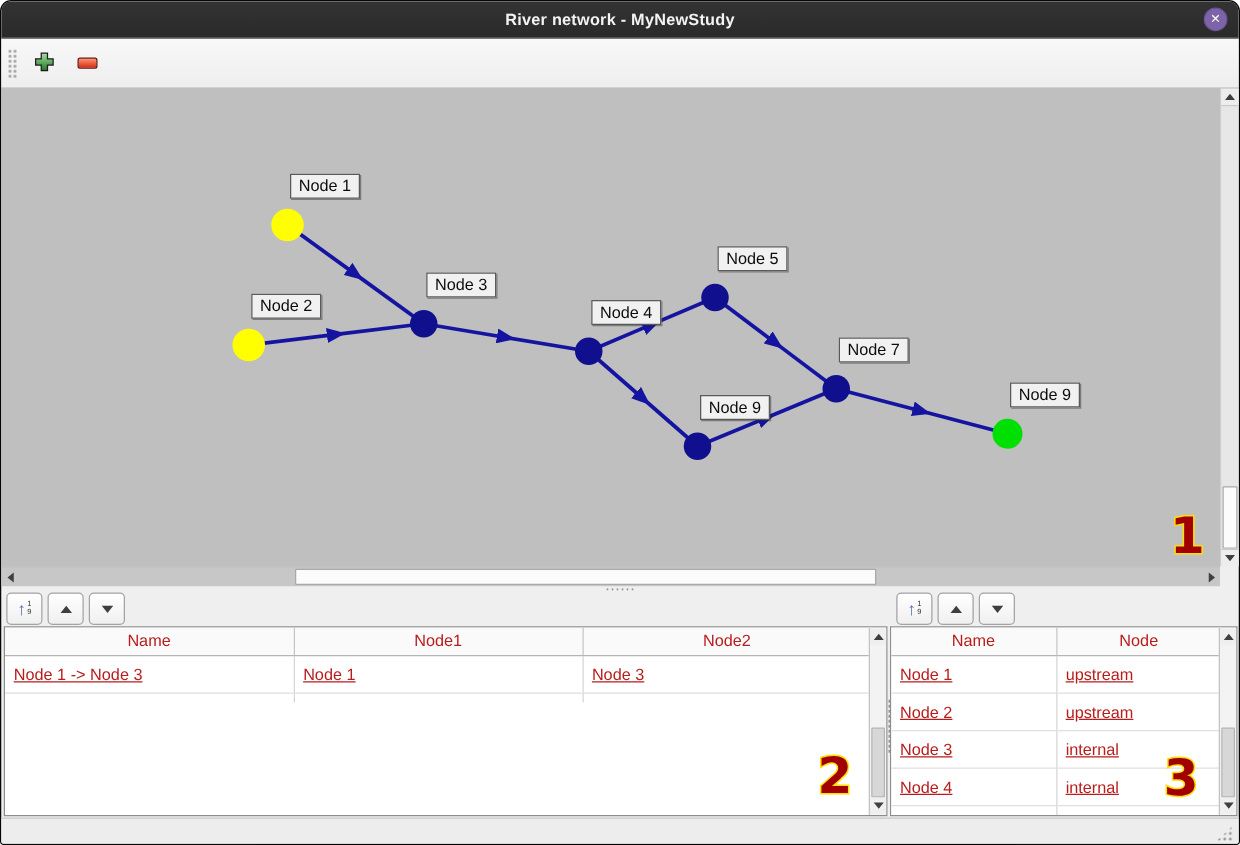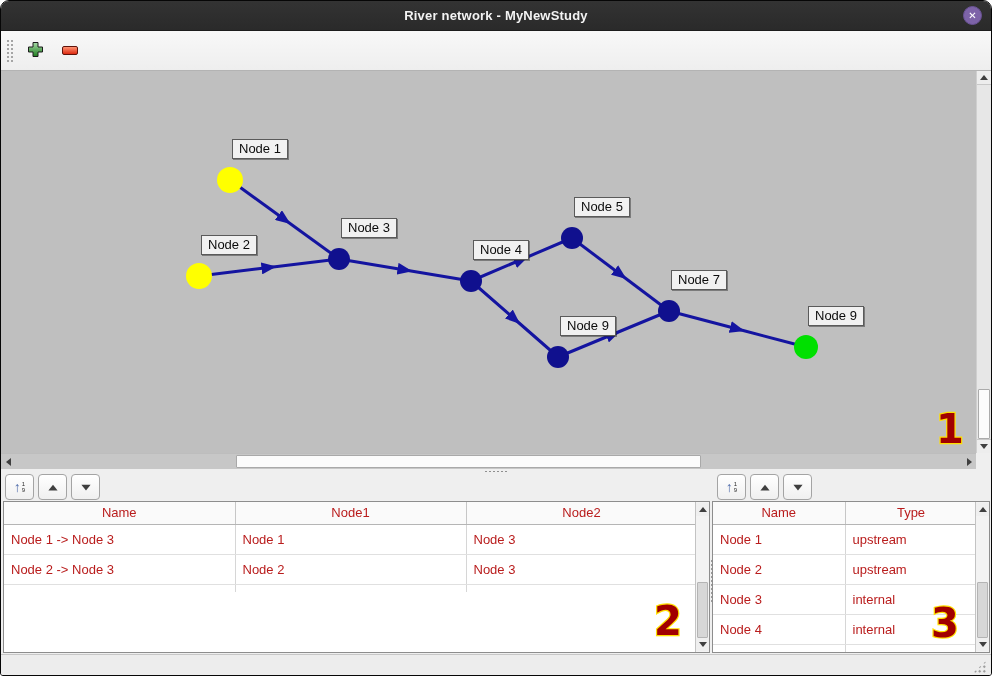--- a/index.html
+++ b/index.html
@@ -124,21 +124,21 @@
     border-collapse:collapse; table-layout:fixed; font-size:13px; color:#b91c1c;
   }
   #reaches-frame table { width:693px; }
   #nodes-frame table  { width:264px; }
   .tbl-frame th {
     height:22px; font-weight:normal; text-align:center; background:#fafafa;
     border-right:1px solid #c6c6c6; border-bottom:1px solid #b5b5b5;
   }
   .tbl-frame td {
     height:30px; padding-left:7px; background:#fff;
-    border-right:1px solid #d6d6d6; border-bottom:1px solid #e0e0e0;
+    border-right:1px solid #d6d6d6; border-bottom:1px solid #e0e0e0;text-decoration:underline;
   }
   .tbl-frame tr.filler td { height:8px; border-bottom:none; }
   .tbl-scroll {
     position:absolute; top:0; right:0; bottom:0; width:14px;
     background:#f3f3f3; border-left:1px solid #c3c3c3;
   }
   .tbl-scroll .sb-btn { position:absolute; left:0; width:13px; height:13px;
     display:flex; align-items:center; justify-content:center; background:#efefef; }
   .tbl-scroll .sb-up { top:1px; }
   .tbl-scroll .sb-down { bottom:1px; }
@@ -304,25 +304,20 @@
             <th>Node1</th>
             <th>Node2</th>
           </tr>
         </thead>
       <tbody>
           <tr>
             <td>Node 1 -&gt; Node 3</td>
             <td>Node 1</td>
             <td>Node 3</td>
           </tr>
-          <tr>
-            <td>Node 2 -&gt; Node 3</td>
-            <td>Node 2</td>
-            <td>Node 3</td>
-          </tr>
           <tr class="filler">
             <td></td>
             <td></td>
             <td></td>
           </tr>
         </tbody>
     </table>
     <div class="tbl-scroll">
       <div class="sb-btn sb-up">
           <div class="tri tri-up"></div>
@@ -338,21 +333,21 @@
 
   <div class="tbl-frame" id="nodes-frame">
     <table>
       <colgroup>
           <col style="width:132px">
           <col style="width:132px">
         </colgroup>
       <thead>
           <tr>
             <th>Name</th>
-            <th>Type</th>
+            <th>Node</th>
           </tr>
         </thead>
       <tbody>
           <tr>
             <td>Node 1</td>
             <td>upstream</td>
           </tr>
           <tr>
             <td>Node 2</td>
             <td>upstream</td>

